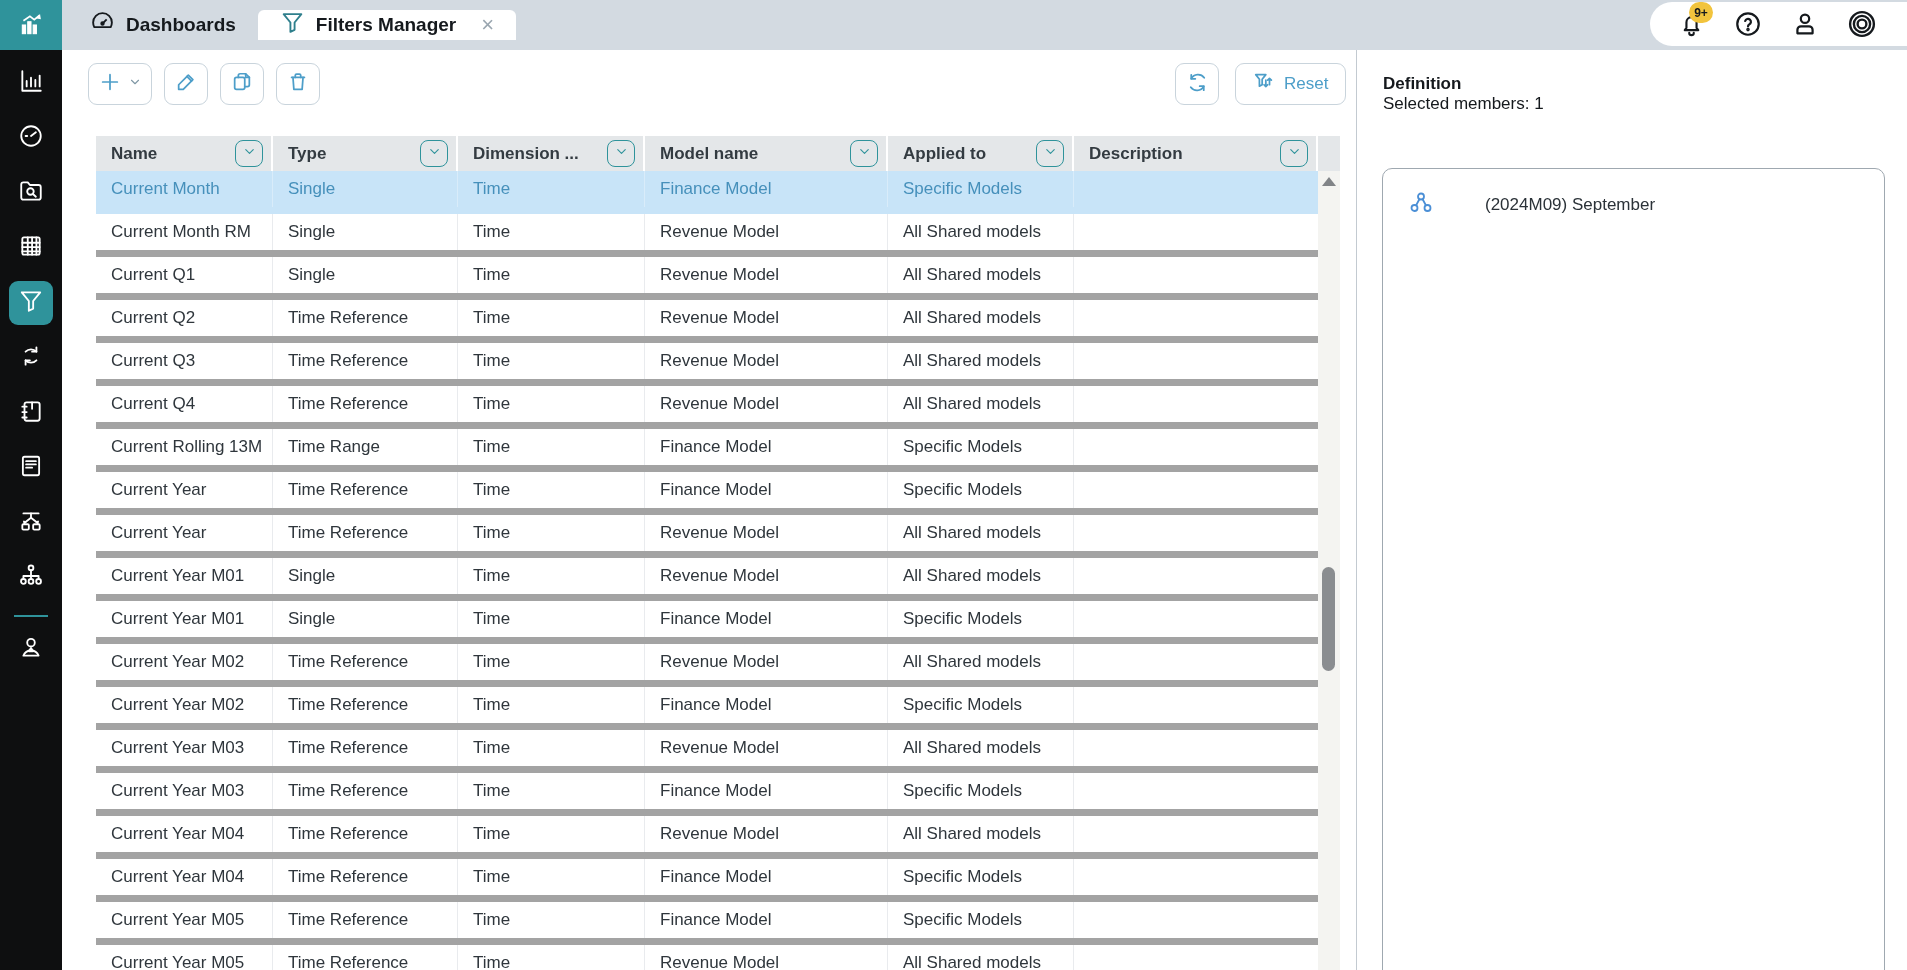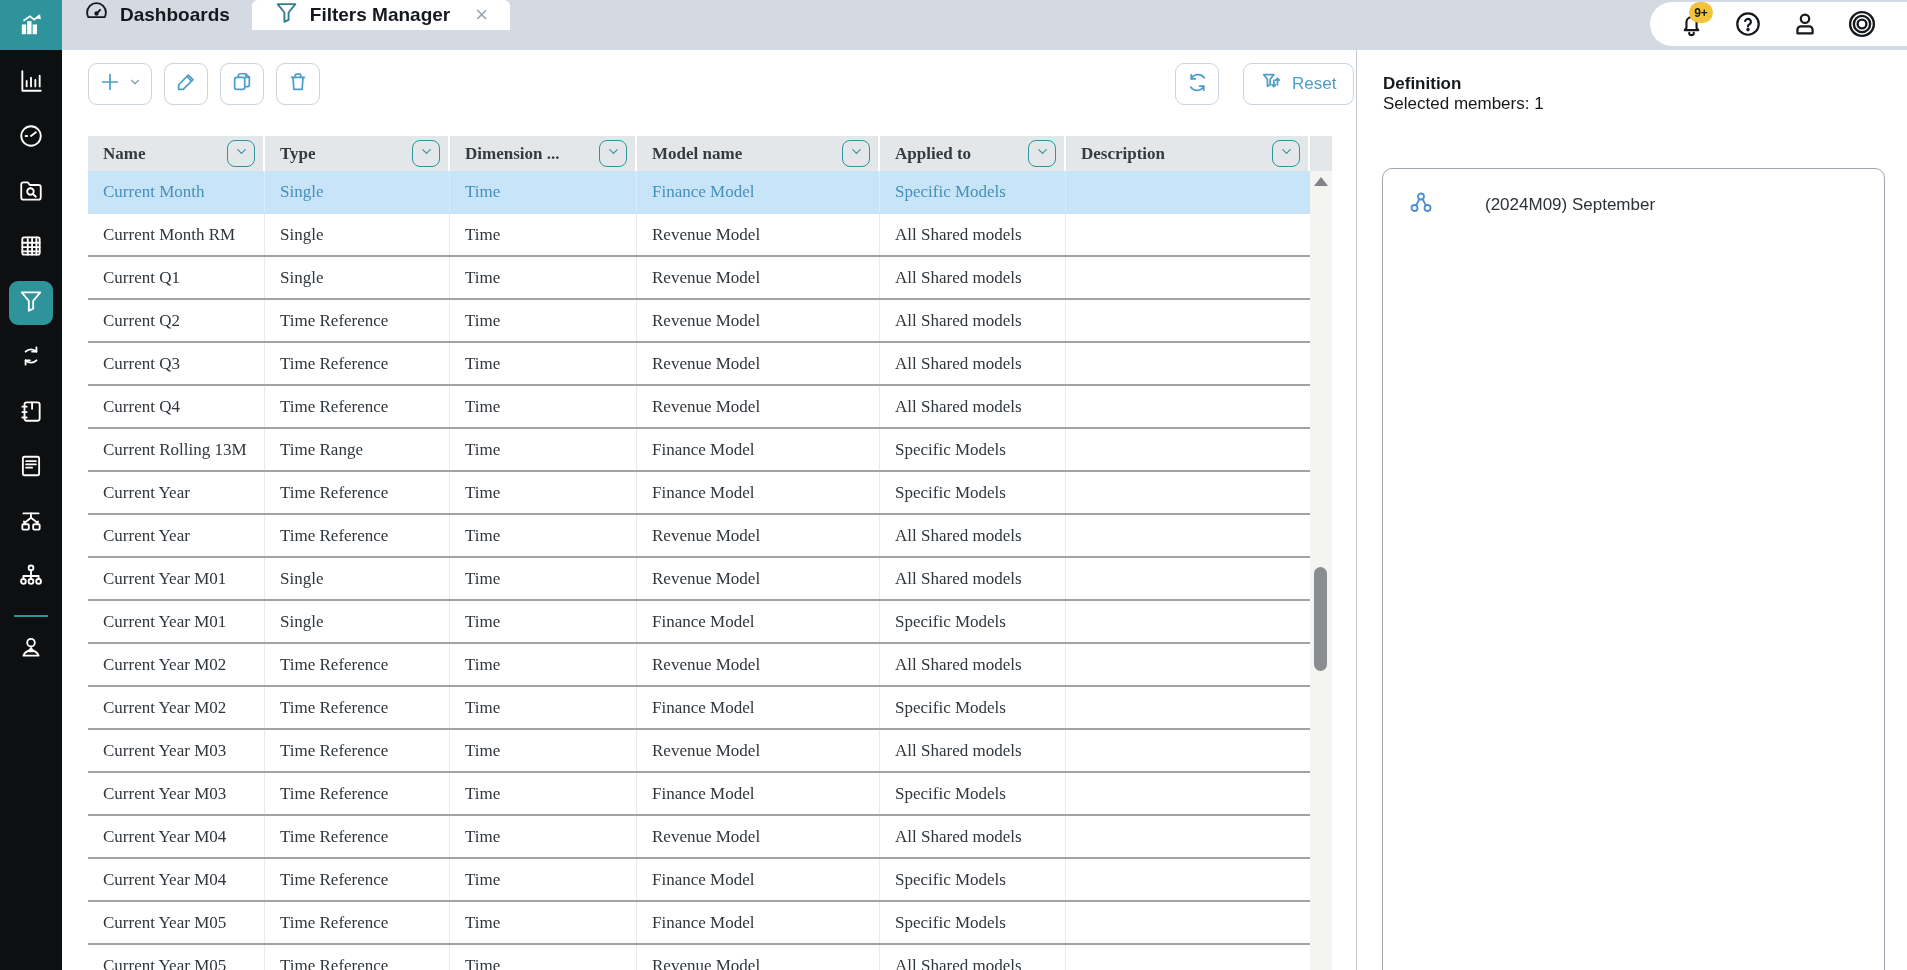--- a/index.html
+++ b/index.html
@@ -9,56 +9,56 @@
   .sidebar { position:fixed; left:0; top:0; width:62px; height:970px; background:#0e0f10; z-index:20; }
   .logo { width:62px; height:50px; background:#2f939b; display:flex; align-items:center; justify-content:center; }
   .side-icons { display:flex; flex-direction:column; align-items:center; padding-top:11px; }
   .side-item { width:44px; height:44px; border-radius:9px; display:flex; align-items:center; justify-content:center; margin-bottom:11px; cursor:pointer; }
   .side-item.active { background:#2f939b; }
   .side-divider { width:34px; height:2px; background:#2f939b; margin:4px 0 10px 0; }
   .side-item svg { stroke:#fff; fill:none; stroke-width:1.7; stroke-linecap:round; stroke-linejoin:round; }
 
   
   .topbar { position:fixed; left:62px; top:0; right:0; height:50px; background:#d3dae1; z-index:15; }
-  .tabs { display:flex; height:50px; align-items:flex-start; }
+  .tabs { display:flex; height:50px; align-items:center; padding-left:6px; }
   .tab { display:flex; align-items:center; gap:11px; padding:0 22px; font-size:19px; font-weight:700; color:#15191d; cursor:pointer; }
   .tab.active { background:#fff; border-radius:6px 6px 0 0; }
   .tab .gauge-ic svg { stroke:#15191d; fill:none; stroke-width:1.8; }
   .tab .funnel-ic svg { stroke:#2f7f8c; fill:none; stroke-width:1.8; stroke-linejoin:round; }
   .tab-close { margin-left:14px; color:#9aa6b0; font-size:22px; font-weight:400; line-height:1; cursor:pointer; }
 
   .top-pill { position:absolute; right:0; top:2px; height:44px; background:#fff; border-radius:24px 0 0 24px; display:flex; align-items:center; gap:27px; padding:0 30px 0 26px; }
   .pill-ic { position:relative; width:30px; height:30px; display:flex; align-items:center; justify-content:center; cursor:pointer; }
   .pill-ic svg { stroke:#15191d; fill:none; stroke-width:1.9; stroke-linecap:round; stroke-linejoin:round; }
   .badge { position:absolute; top:-7px; left:13px; min-width:24px; height:21px; background:#f2c43d; border-radius:11px; font-size:12px; font-weight:700; color:#15191d; display:flex; align-items:center; justify-content:center; padding:0 4px; }
 
   
   .main { position:absolute; left:62px; top:50px; width:1845px; height:920px; background:#fff; }
   .vdivider { position:absolute; left:1294px; top:0; width:1px; height:920px; background:#c3cad1; }
 
   
   .toolbar { position:absolute; left:26px; top:13px; display:flex; gap:12px; }
-  .toolbar-right { position:absolute; left:1113px; top:13px; display:flex; gap:24px; }
+  .toolbar-right { position:absolute; left:1113px; top:13px; display:flex; gap:16px; }
   .btn { height:42px; background:#fff; border:1px solid #c9d4dc; border-radius:9px; display:flex; align-items:center; justify-content:center; cursor:pointer; color:#4d9ec9; }
   .btn svg { stroke:#4d9ec9; fill:none; stroke-width:1.9; stroke-linecap:round; stroke-linejoin:round; }
   .btn.sq { width:44px; }
   .btn.wide { width:64px; gap:7px; }
   .btn.reset { padding:0 17px; gap:9px; font-size:17px; }
   .caret svg { stroke:#7f97a5; }
 
   
-  .table { position:absolute; left:26px; top:86px; width:1244px; height:834px; overflow:hidden;font-family:Liberation Serif, serif; }
+  .table { position:absolute; left:34px; top:86px; width:1244px; height:834px; overflow:hidden; }
   .thead { display:grid; grid-template-columns:177px 185px 187px 243px 186px 244px 22px; height:35px; }
   .th { background:#e4e7e9; display:flex; align-items:center; justify-content:space-between; padding:0 8px 0 15px; border-right:2px solid #fff; font-size:17px; font-weight:600; color:#333b41; }
   .th:last-child { border-right:none; }
   .th-btn { width:28px; height:27px; border:1px solid #2f939b; border-radius:8px; background:transparent; display:flex; align-items:center; justify-content:center; cursor:pointer; flex:0 0 auto; }
   .th-btn svg { stroke:#2f939b; fill:none; stroke-width:1.8; stroke-linecap:round; stroke-linejoin:round; }
 
   .tbody { width:1222px; }
-  .tr { display:grid; grid-template-columns:177px 185px 187px 243px 186px 244px; height:43px; border-bottom:2px solid #a3a3a3; cursor:pointer; background:#fff; }
+  .tr { display:grid; grid-template-columns:177px 185px 187px 243px 186px 244px; height:43px; border-bottom:7px solid #a3a3a3; cursor:pointer; background:#fff; }
   .td { display:flex; align-items:center; padding-left:15px; font-size:17px; color:#2f363c; border-right:1px solid #e9ebee; overflow:hidden; white-space:nowrap; }
   .td:last-child { border-right:none; }
   .tr.selected { background:#c8e4f8; border-bottom-color:#c8e4f8; }
   .tr.selected .td { color:#4690bb; border-right-color:#d9ecfa; }
 
   
   .vscroll { position:absolute; right:0; top:35px; width:22px; height:799px; background:#f4f4f1; }
   .vscroll .arrow-up { position:absolute; top:6px; left:50%; transform:translateX(-50%); width:0; height:0; border-left:7px solid transparent; border-right:7px solid transparent; border-bottom:9px solid #818487; cursor:pointer; }
   .vscroll .thumb { position:absolute; left:4px; width:13px; top:396px; height:104px; background:#8a8d90; border-radius:7px; cursor:grab; }
 

